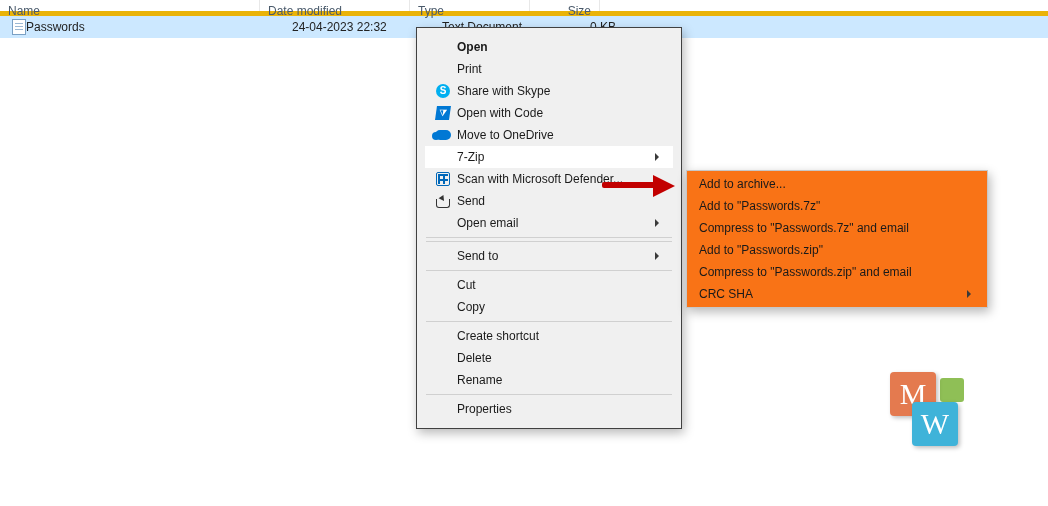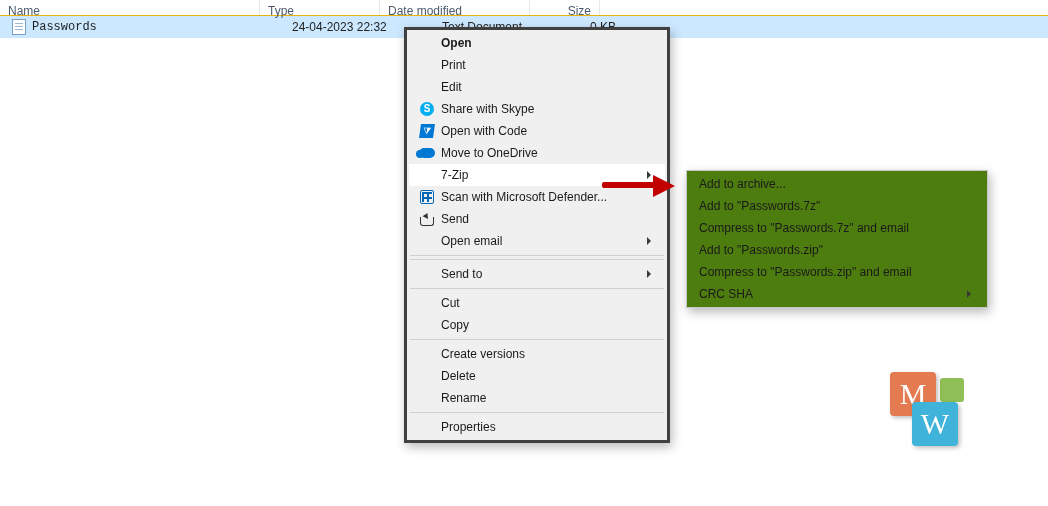--- a/index.html
+++ b/index.html
@@ -12,67 +12,67 @@
       width: 1048px;
       height: 506px;
       overflow: hidden;
       position: relative;
     }
     .header-row {
       display: flex;
       height: 16px;
       background: #ffffff;
       color: #5a6a7b;
-      border-bottom: 1px solid #eab308;
+      border-bottom: 5px solid #eab308;
     }
     .header-cell {
       padding: 4px 8px;
       border-right: 1px solid #e8e8e8;
       font-size: 12px;
       color: #4a5a6b;
     }
     .col-name { width: 260px; }
     .col-date { width: 150px; }
     .col-type { width: 120px; }
     .col-size { width: 70px; text-align: right; }
     .file-row {
       display: flex;
       align-items: center;
       height: 22px;
       background: #cce8ff;
     }
     .file-cell { padding: 2px 8px; font-size: 12px; color: #222; }
-    .fc-name { width: 260px; display: flex; align-items: center; gap: 6px; padding-left: 12px; font-family: Liberation Mono, monospace; }
+    .fc-name { width: 260px; display: flex; align-items: center; padding-left: 12px; }
     .fc-date { width: 150px; margin-left: 24px; }
     .fc-type { width: 120px; }
     .fc-size { width: 70px; text-align: right; }
     .file-icon {
       width: 14px; height: 16px;
       background: linear-gradient(#fff,#fff);
       border: 1px solid #7aa0c4;
       position: relative;
     }
     .file-icon::before {
       content: ""; position: absolute; left: 2px; top: 3px; right: 2px;
       height: 1px; background: #9bb8d4; box-shadow: 0 3px 0 #9bb8d4, 0 6px 0 #9bb8d4;
     }
     .ctx-menu {
       position: absolute;
-      left: 404px; top: 27px;
+      left: 416px; top: 27px;
       width: 266px;
       background: #f0f0f0;
-      border: 3px solid #404040;
+      border: 1px solid #404040;
       box-shadow: 2px 4px 10px rgba(0,0,0,.28);
-      padding: 2px;
+      padding: 8px;
     }
     .subctx-menu {
       position: absolute;
       left: 686px; top: 170px;
       width: 302px;
-      background: #4d7c0f;
+      background: #f97316;
       border: 1px solid #c7c7c7;
       box-shadow: 2px 4px 10px rgba(0,0,0,.28);
       padding: 2px;
     }
     .mi {
       display: flex; align-items: center;
       height: 22px;
       padding: 0 28px 0 8px;
       color: #1a1a1a;
       position: relative;
@@ -114,45 +114,42 @@
     .logo-tile{position:absolute;width:46px;height:44px;border-radius:4px;display:flex;align-items:center;justify-content:center;font-family:Georgia,serif;font-size:30px;color:#fff;}
     .t-m{background:#e47a4f;left:0;top:0;box-shadow:2px 2px 4px rgba(0,0,0,.25);}
     .t-w{background:#3fb3d9;left:22px;top:30px;box-shadow:2px 2px 4px rgba(0,0,0,.25);}
     .t-g{position:absolute;left:50px;top:6px;width:24px;height:24px;background:#8fbf56;border-radius:3px;}
   </style>
 </head>
 <body>
 
 <div class="header-row">
   <div class="header-cell col-name">Name</div>
+  <div class="header-cell col-date">Date modified</div>
   <div class="header-cell col-type">Type</div>
-  <div class="header-cell col-date">Date modified</div>
   <div class="header-cell col-size">Size</div>
 </div>
 
 <div class="file-row">
   <div class="file-cell fc-name">
     <span class="file-icon"></span>
     <span>Passwords</span>
   </div>
   <div class="file-cell fc-date">24-04-2023 22:32</div>
   <div class="file-cell fc-type">Text Document</div>
   <div class="file-cell fc-size">0 KB</div>
 </div>
 
 <div class="ctx-menu">
   <div class="mi mi-noicon bold">
       <span class="mi-label">Open</span>
     </div>
   <div class="mi mi-noicon">
       <span class="mi-label">Print</span>
     </div>
-  <div class="mi mi-noicon">
-      <span class="mi-label">Edit</span>
-    </div>
   <div class="mi">
       <span class="mi-icon">
         <span class="ic-skype">S</span>
       </span>
       <span class="mi-label">Share with Skype</span>
     </div>
   <div class="mi">
       <span class="mi-icon">
         <span class="ic-code">⧩</span>
       </span>
@@ -189,21 +186,21 @@
     </div>
   <div class="msep"></div>
   <div class="mi mi-noicon">
       <span class="mi-label">Cut</span>
     </div>
   <div class="mi mi-noicon">
       <span class="mi-label">Copy</span>
     </div>
   <div class="msep"></div>
   <div class="mi mi-noicon">
-      <span class="mi-label">Create versions</span>
+      <span class="mi-label">Create shortcut</span>
     </div>
   <div class="mi mi-noicon">
       <span class="mi-label">Delete</span>
     </div>
   <div class="mi mi-noicon">
       <span class="mi-label">Rename</span>
     </div>
   <div class="msep"></div>
   <div class="mi mi-noicon">
       <span class="mi-label">Properties</span>

